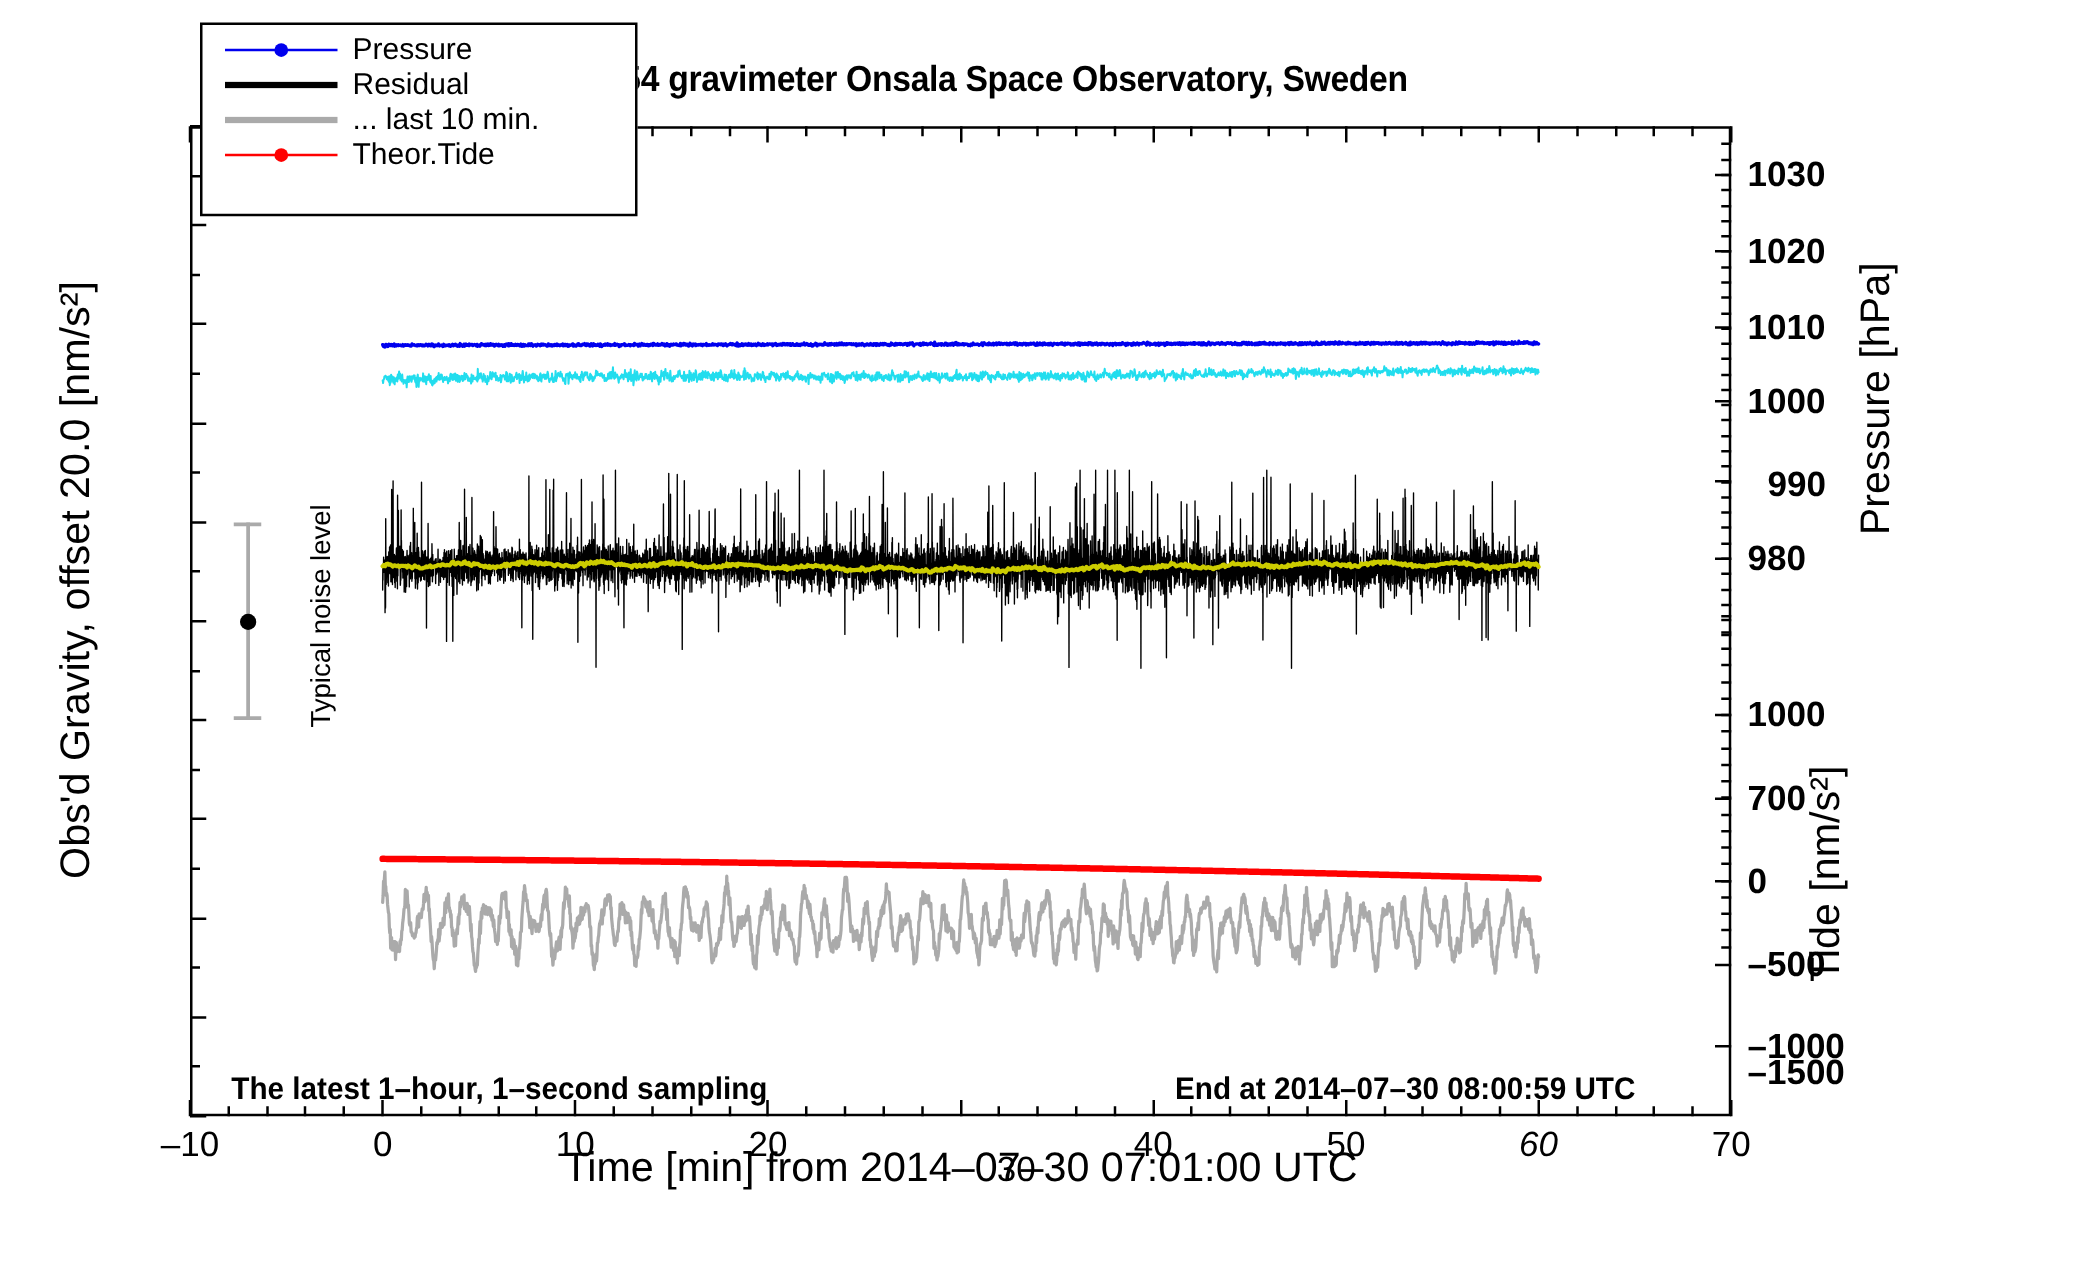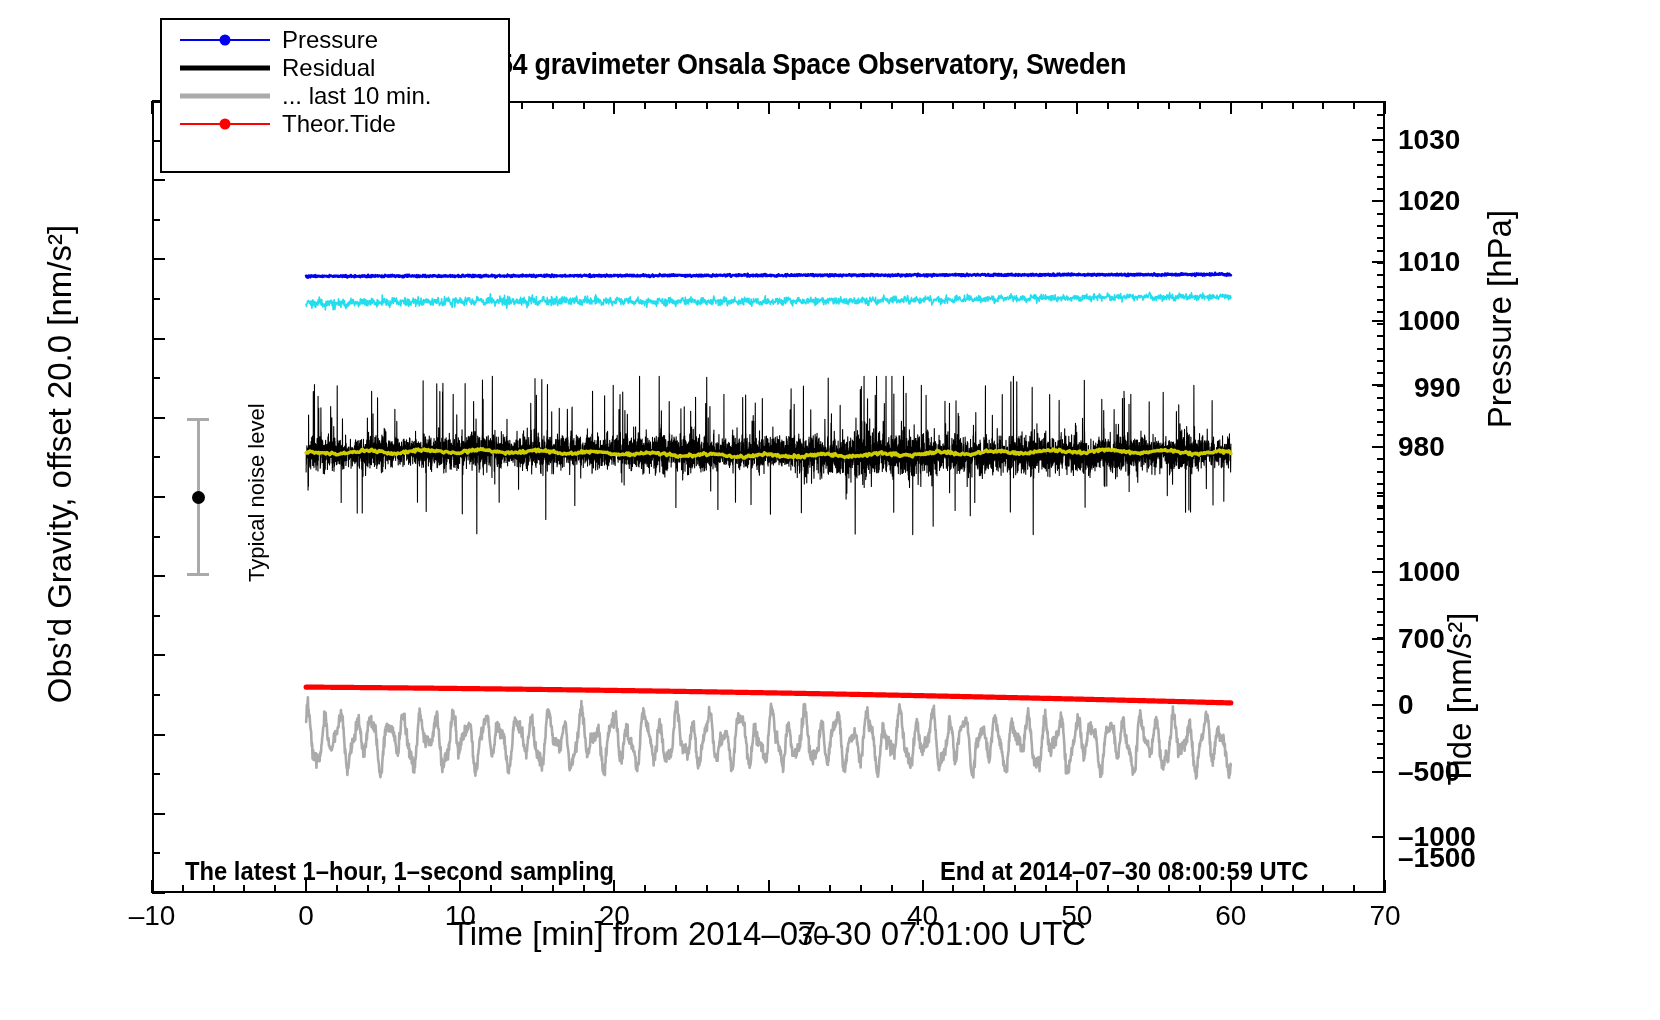--- a/index.html
+++ b/index.html
@@ -195,21 +195,21 @@
       <div class="xtick" style="left: 460.25px;">10</div>
       <div class="tk" style="left: 613.375px; top: 880px; width: 2px; height: 13px;"></div>
       <div class="xtick" style="left: 614.375px;">20</div>
       <div class="tk" style="left: 767.5px; top: 880px; width: 2px; height: 13px;"></div>
       <div class="xtick" style="left: 813px; margin-top: 20px;">30</div>
       <div class="tk" style="left: 921.625px; top: 880px; width: 2px; height: 13px;"></div>
       <div class="xtick" style="left: 922.625px;">40</div>
       <div class="tk" style="left: 1075.75px; top: 880px; width: 2px; height: 13px;"></div>
       <div class="xtick" style="left: 1076.75px;">50</div>
       <div class="tk" style="left: 1229.88px; top: 880px; width: 2px; height: 13px;"></div>
-      <div class="xtick" style="left: 1230.88px;">60</div>
+      <div class="xtick" style="left: 1230.88px; font-style: italic;">60</div>
       <div class="tk" style="left: 1384px; top: 880px; width: 2px; height: 13px;"></div>
       <div class="xtick" style="left: 1385px;">70</div>
       <div class="tk" style="left: 181.825px; top: 885px; width: 2px; height: 8px;"></div>
       <div class="tk" style="left: 212.65px; top: 885px; width: 2px; height: 8px;"></div>
       <div class="tk" style="left: 243.475px; top: 885px; width: 2px; height: 8px;"></div>
       <div class="tk" style="left: 274.3px; top: 885px; width: 2px; height: 8px;"></div>
       <div class="tk" style="left: 335.95px; top: 885px; width: 2px; height: 8px;"></div>
       <div class="tk" style="left: 366.775px; top: 885px; width: 2px; height: 8px;"></div>
       <div class="tk" style="left: 397.6px; top: 885px; width: 2px; height: 8px;"></div>
       <div class="tk" style="left: 428.425px; top: 885px; width: 2px; height: 8px;"></div>

